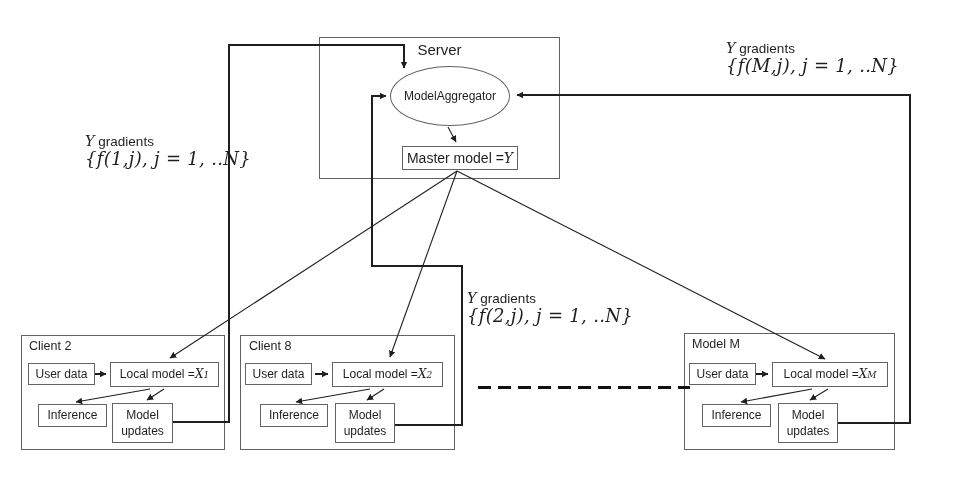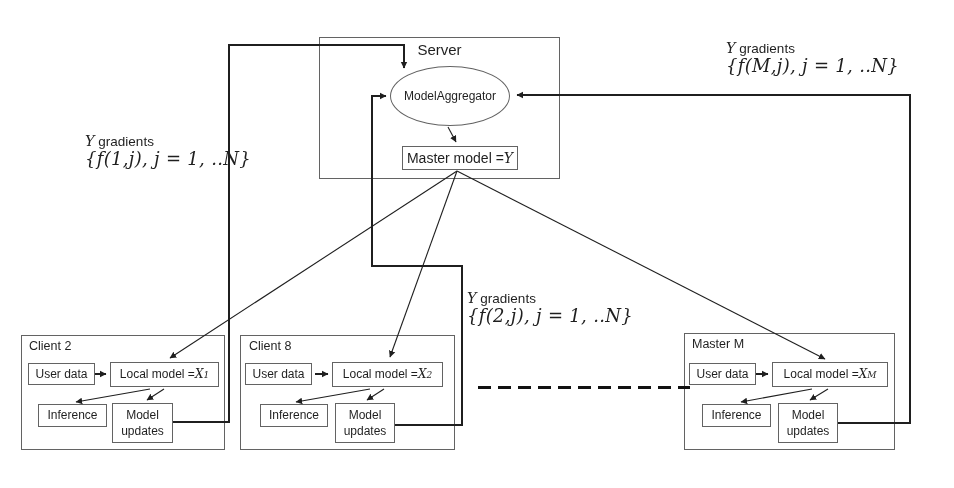--- a/index.html
+++ b/index.html
@@ -102,21 +102,21 @@
   <div class="lbox" style="left:245px;top:363px;width:67px;height:22px;">User data</div>
   <div class="lbox" style="left:332px;top:362px;width:111px;height:25px;">
     <span>Local model = </span>
       <span class="mvar">X</span>
       <sub>2</sub>
   </div>
   <div class="lbox" style="left:260px;top:404px;width:68px;height:23px;">Inference</div>
   <div class="lbox" style="left:335px;top:403px;width:60px;height:40px;line-height:16px;">Model updates</div>
 
   <div class="cbox" style="left:684px;top:333px;width:211px;height:117px;"></div>
-  <div class="ctitle" style="left:692px;top:337px;">Master M</div>
+  <div class="ctitle" style="left:692px;top:337px;">Model M</div>
   <div class="lbox" style="left:689px;top:363px;width:67px;height:22px;">User data</div>
   <div class="lbox" style="left:772px;top:362px;width:116px;height:25px;">
     <span>Local model = </span>
       <span class="mvar">X</span>
       <sub>M</sub>
   </div>
   <div class="lbox" style="left:702px;top:404px;width:69px;height:23px;">Inference</div>
   <div class="lbox" style="left:778px;top:403px;width:60px;height:40px;line-height:16px;">Model updates</div>
 
 </div>

